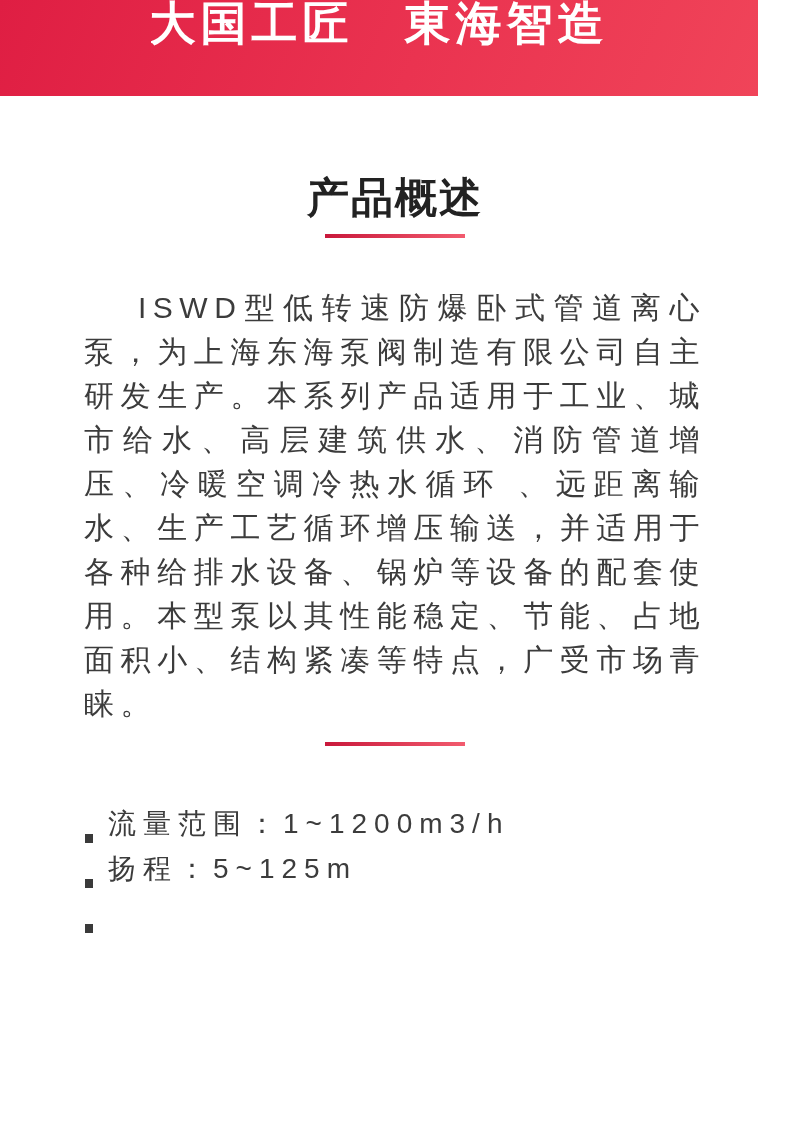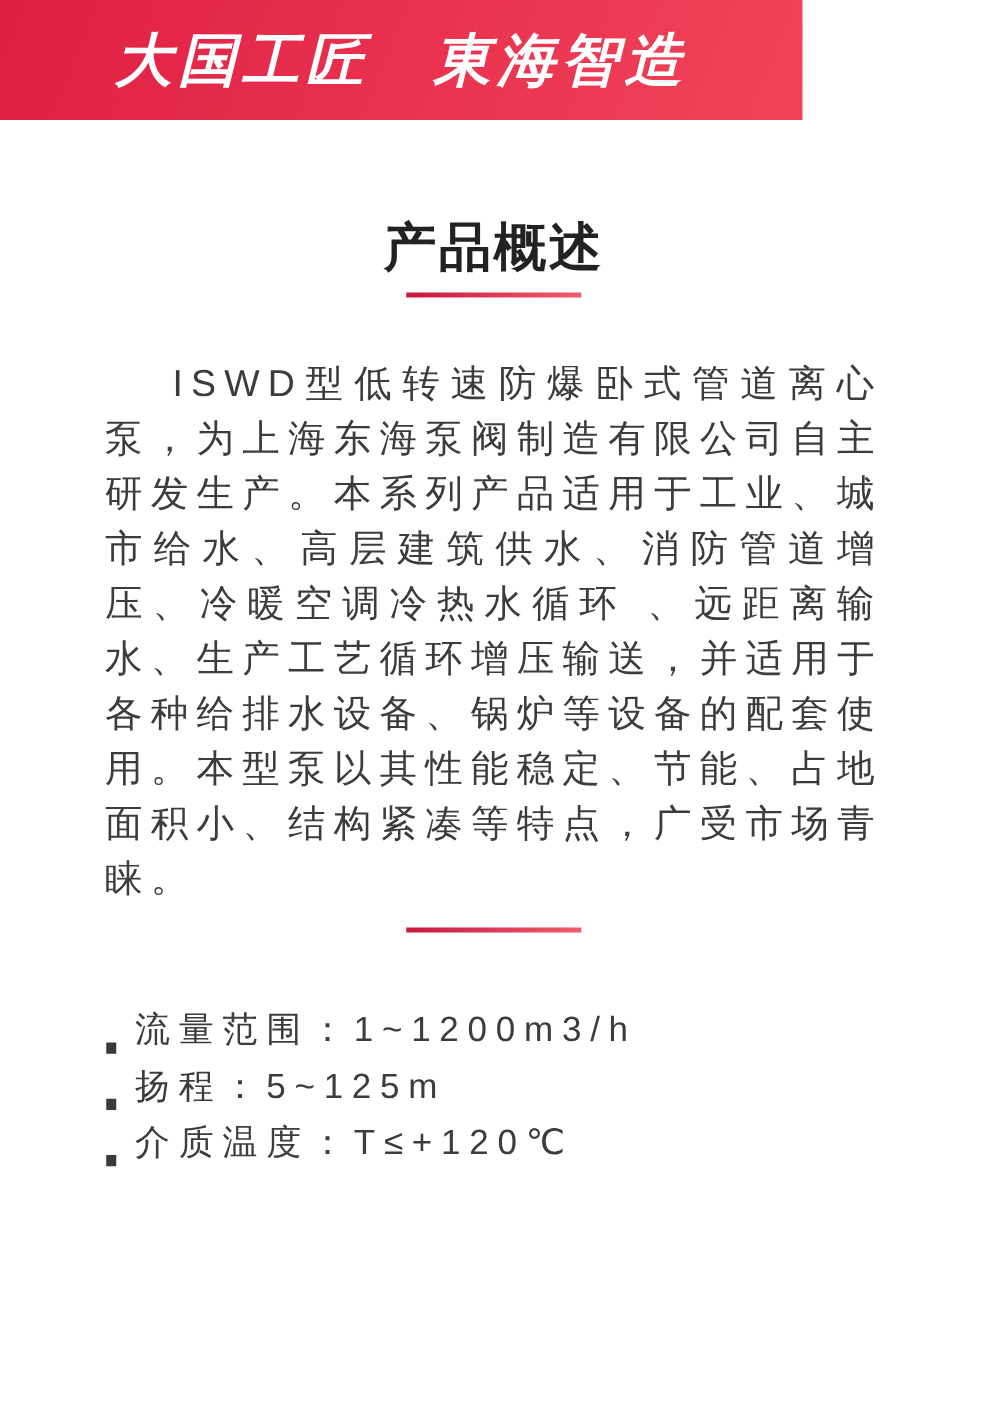--- a/index.html
+++ b/index.html
@@ -16,27 +16,26 @@
   body {
     width: 790px;
     height: 1136px;
     background: #ffffff;
     overflow: hidden;
     font-family: "Liberation Sans", "DejaVu Sans", sans-serif;
   }
 
   
   .banner {
-    width: 642px;
+    width: 758px;
     height: 96px;
     display: flex;
-    align-items: center;
+    align-items: flex-start;
     justify-content: center;
     background: linear-gradient(112deg, var(--banner-red-start) 0%, #ea3350 55%, var(--banner-red-end) 100%);
-    font-style: italic;
   }
   .banner-title {
     margin: 0;
     color: var(--banner-text);
     font-size: 46px;
     font-weight: bold;
     letter-spacing: 5px;
     white-space: pre;
     line-height: 1;
   }
@@ -117,16 +116,15 @@
     <li class="condition-item">
       <span class="bullet"></span>
       <span>流量范围：1~1200m3/h</span>
     </li>
     <li class="condition-item">
       <span class="bullet"></span>
       <span>扬程：5~125m</span>
     </li>
     <li class="condition-item">
       <span class="bullet"></span>
-      <span>介质温度：T≤+120℃</span>
     </li>
   </ul>
 </section>
 
 </body></html>

